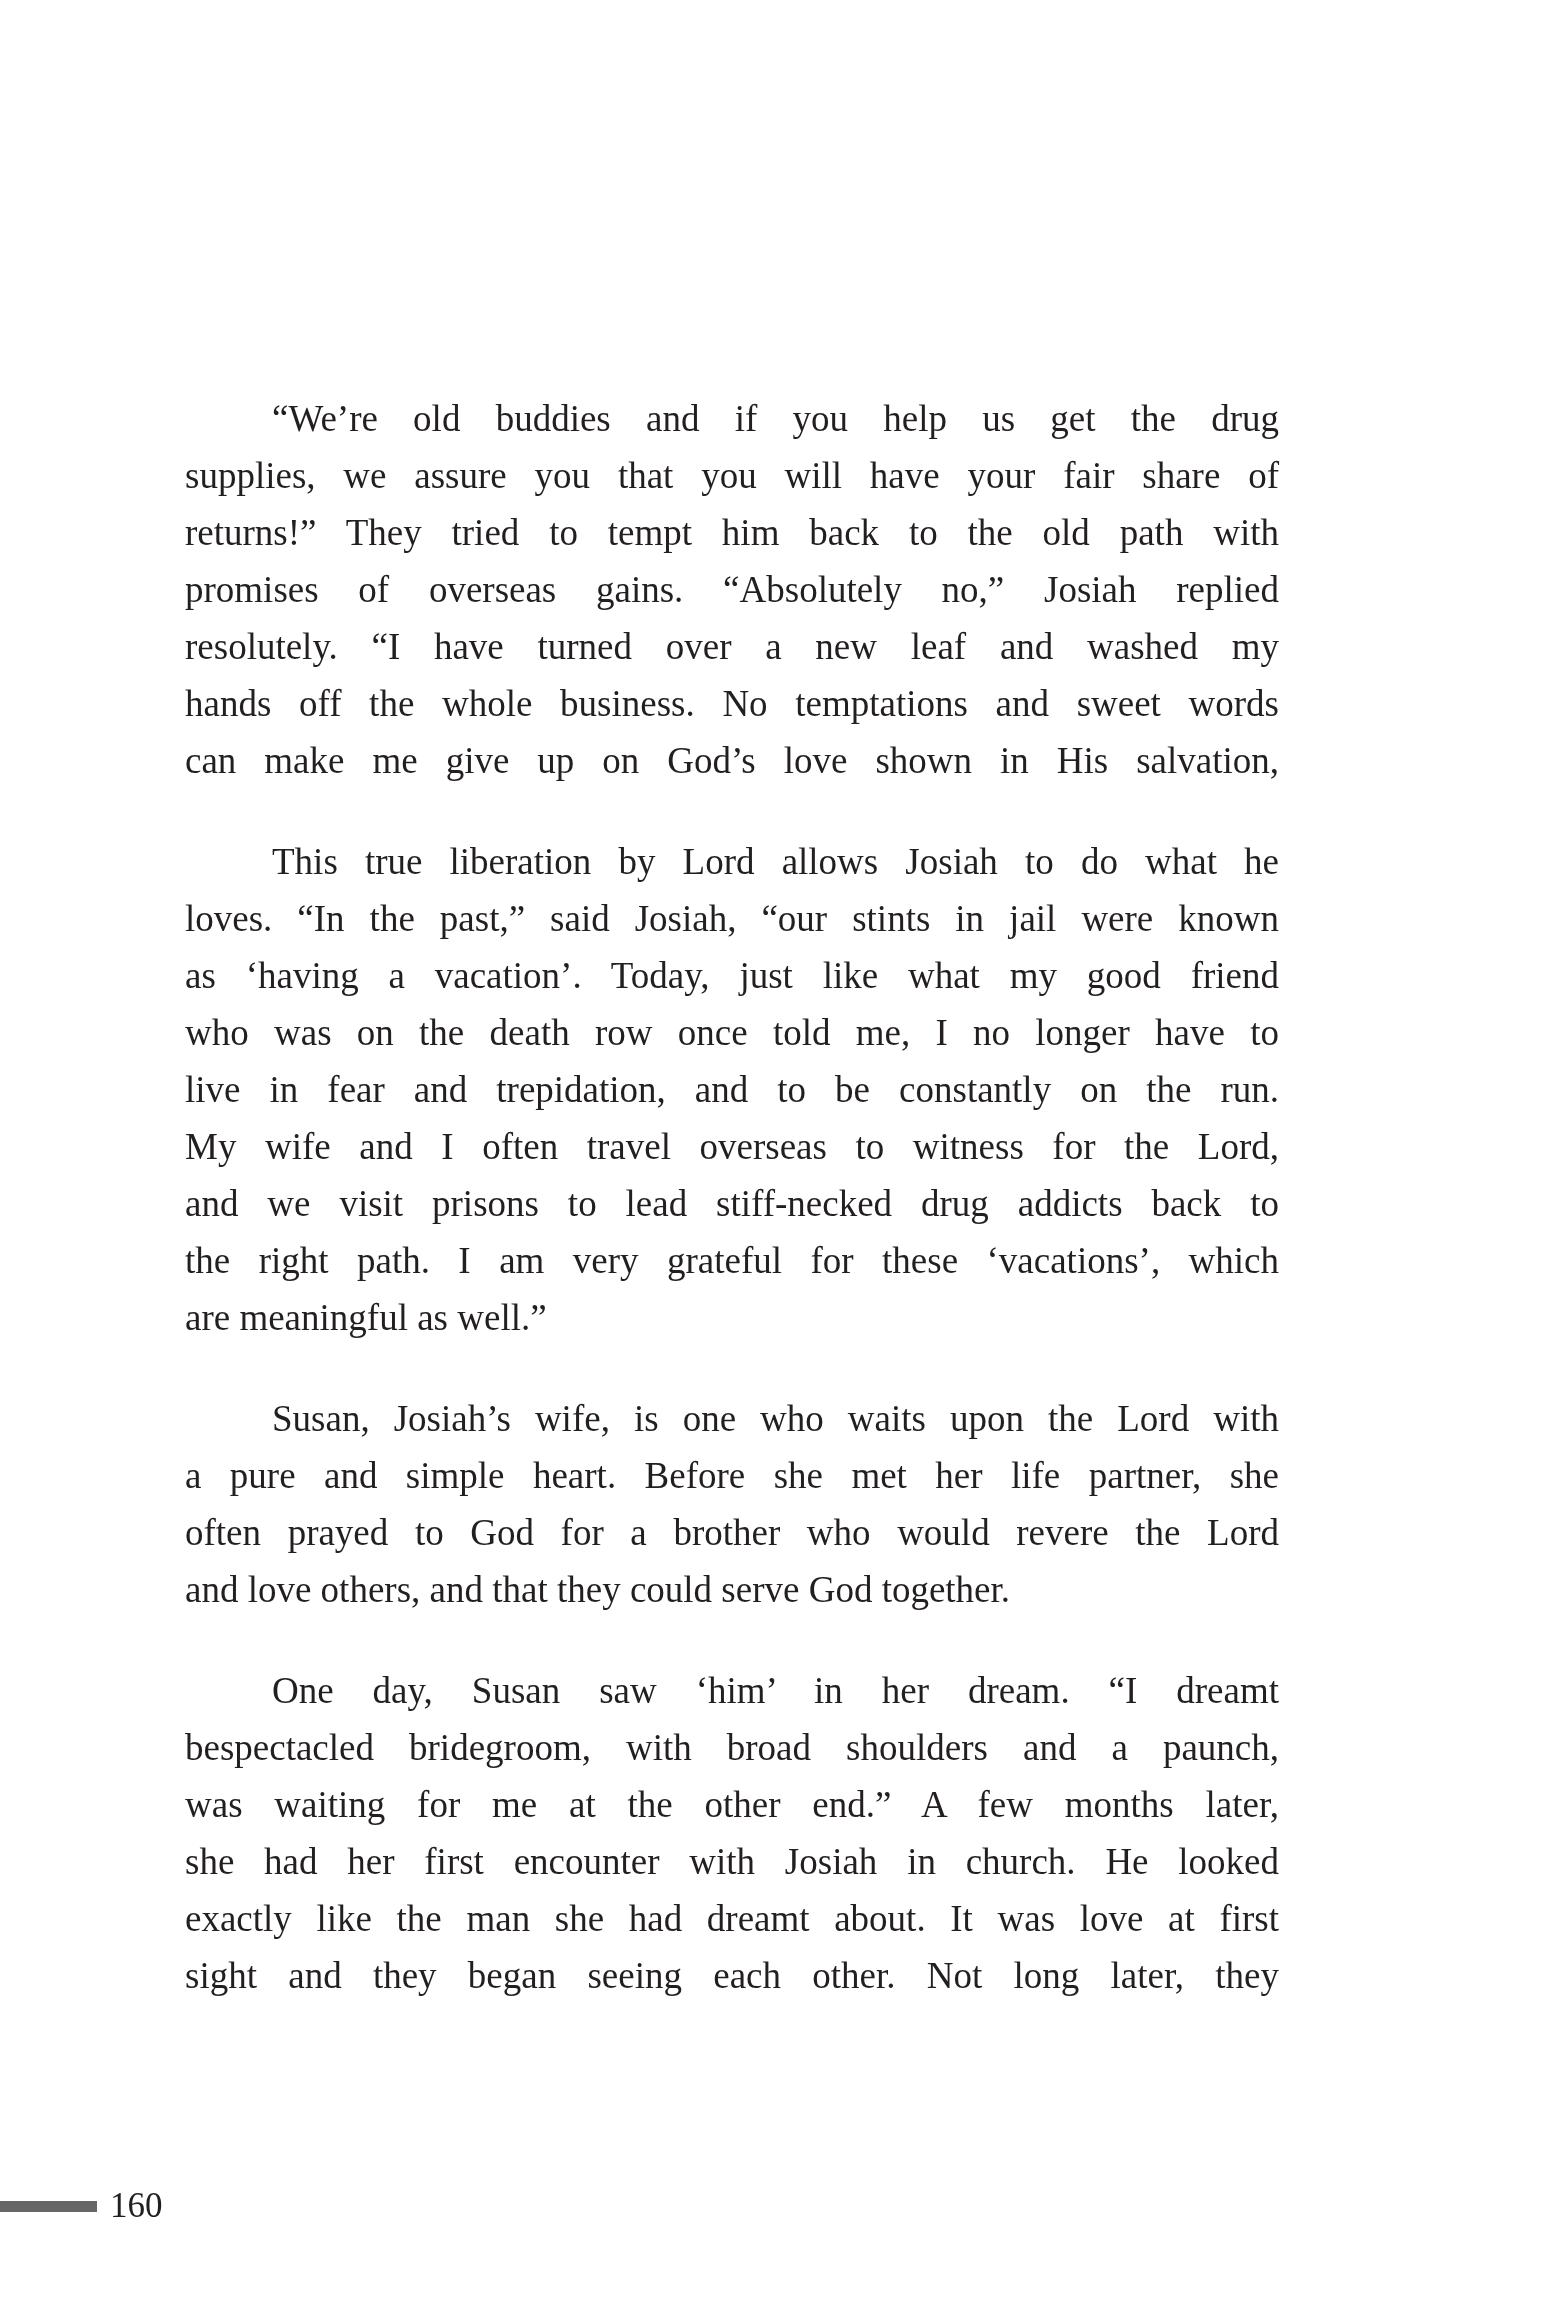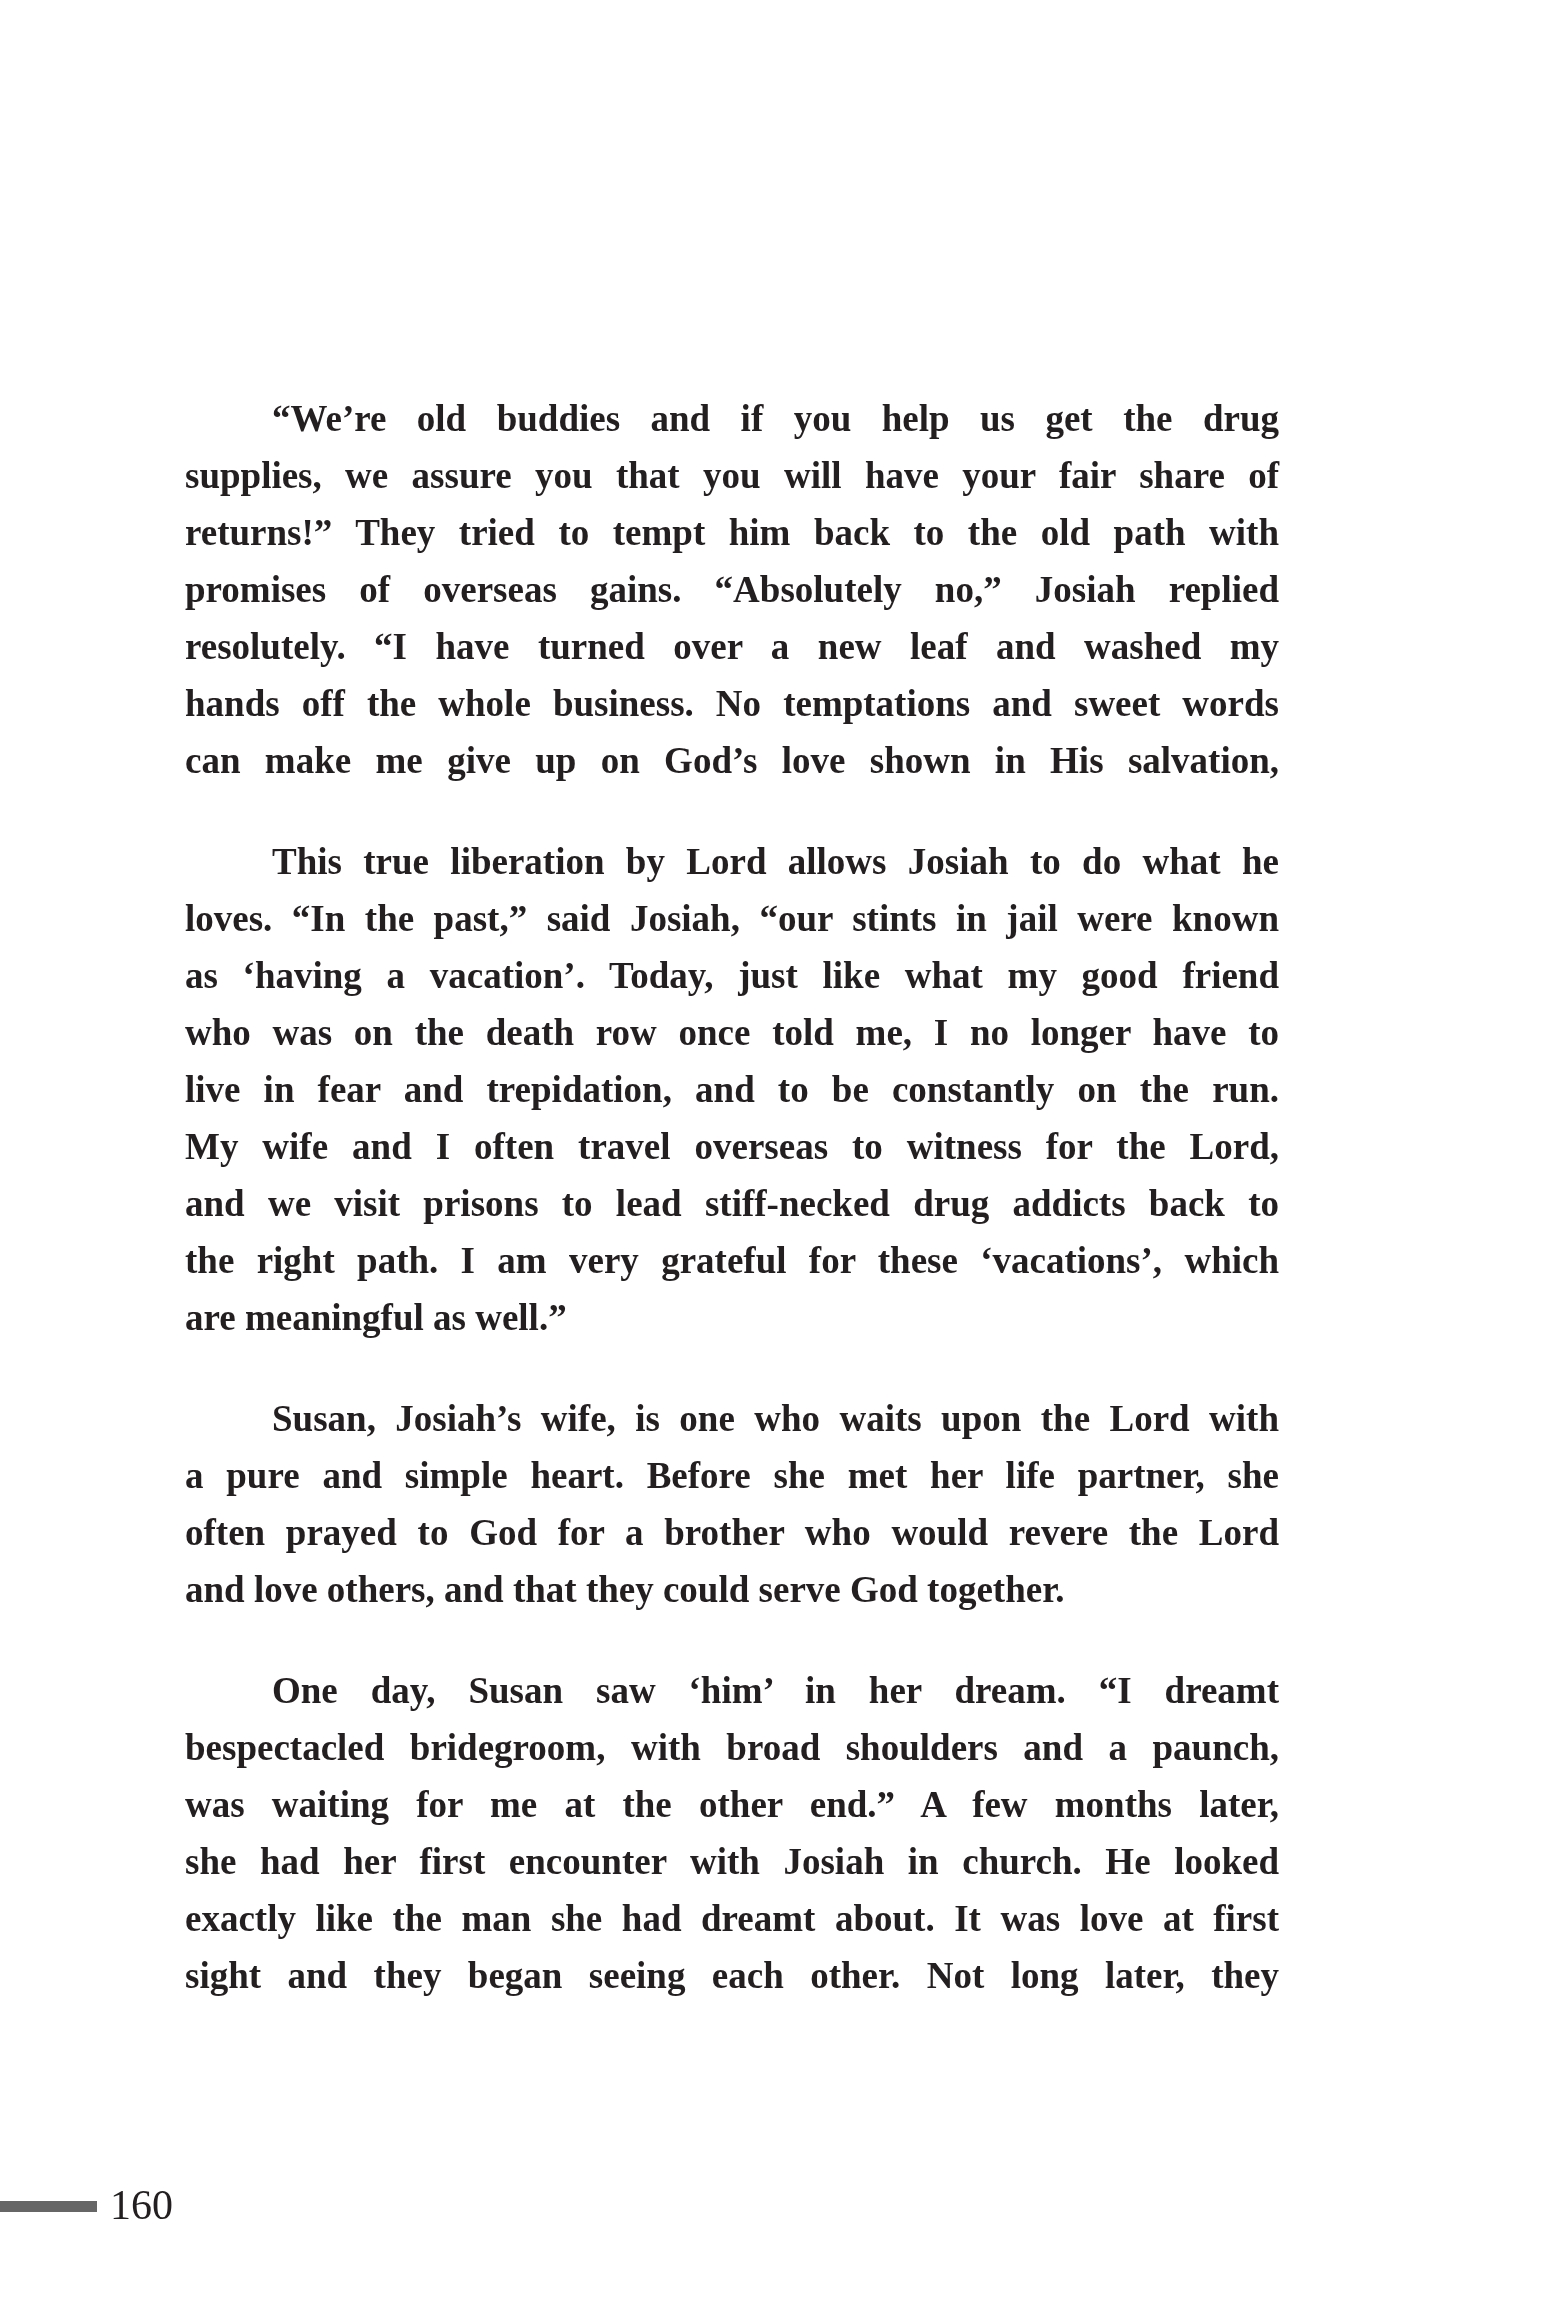--- a/index.html
+++ b/index.html
@@ -7,41 +7,41 @@
     .text-block {
       position: absolute;
       left: 185px;
       width: 1110px;
       top: 390px;
       font-family: "Liberation Serif", "DejaVu Serif", serif;
       font-size: 37px;
       line-height: 57px;
       color: #231f20;
     }
-    .para { margin: 0 16px 44px 0; font-weight: bold; }
+    .para { margin: 0 16px 44px 0; }
     .line {
       display: block;
       height: 57px;
       white-space: nowrap;
       text-align: justify;
       text-align-last: justify;
     }
     .line.last { text-align-last: left; }
     .line.indent { padding-left: 87px; }
     .footer-bar {
       position: absolute;
       left: 0; top: 2201px;
       width: 97px; height: 11px;
       background: #666666;
     }
     .page-number {
       position: absolute;
       left: 110px; top: 2187px;
       font-family: "Liberation Serif", "DejaVu Serif", serif;
-      font-size: 42px;
+      font-size: 35px;
       line-height: 37px;
       color: #231f20;
     }
   </style>
 </head>
 <body>
 
 <div class="text-block">
   <p class="para">
     <span class="line indent">“We’re old buddies and if you help us get the drug</span>

